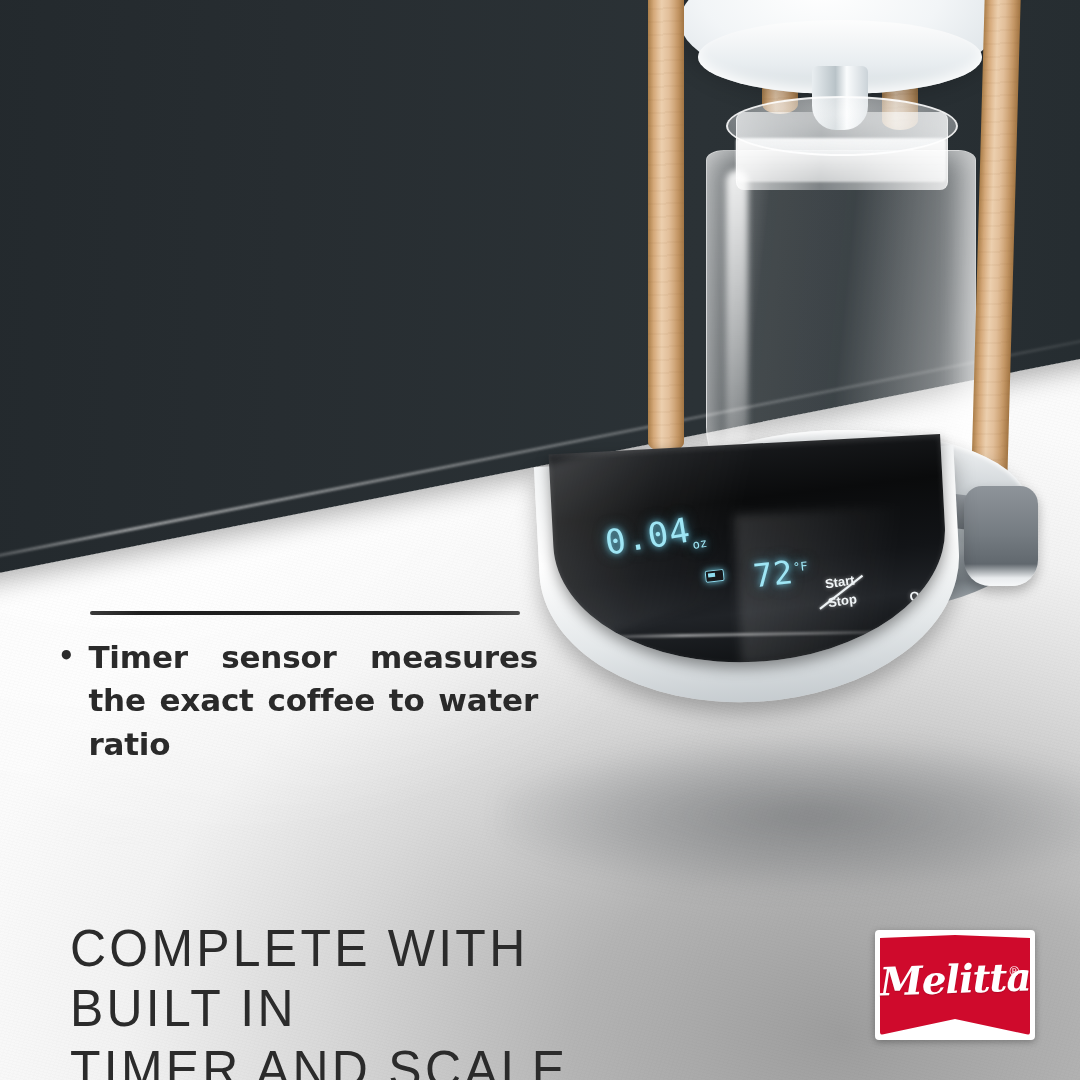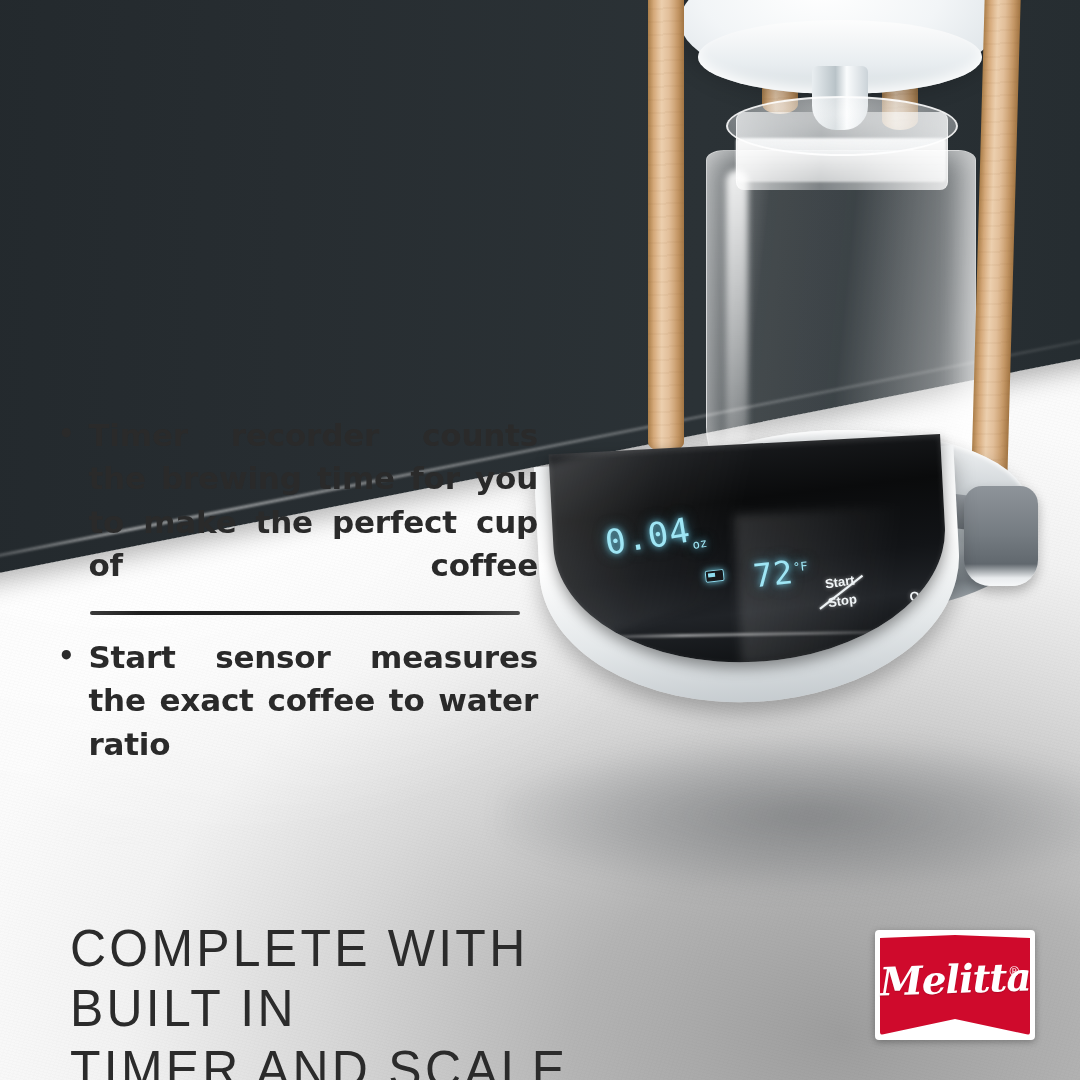--- a/index.html
+++ b/index.html
@@ -355,33 +355,27 @@
 
         <div class="btn btn-ontare">
           <span>On</span>
           <span class="slash"></span>
           <span>Tare</span>
         </div>
       </div>
     </div>
   </div>
 
-  <div class="bullets">
-    <div class="bullet">
-      <span class="dot">•</span>
-      <span class="txt">Timer recorder counts the brewing time for you to make the perfect cup of coffee</span>
-    </div>
-  </div>
 
   <div class="divider"></div>
 
   <div class="bullets2">
     <div class="bullet">
       <span class="dot">•</span>
-      <span class="txt">Start sensor measures the exact coffee to water ratio</span>
+      <span class="txt">Timer sensor measures the exact coffee to water ratio</span>
     </div>
   </div>
 
   <div class="headline">
     <div>COMPLETE WITH BUILT IN</div>
     <div>TIMER AND SCALE</div>
   </div>
 
   <div class="logo">
     <div class="logo-plate"></div>

